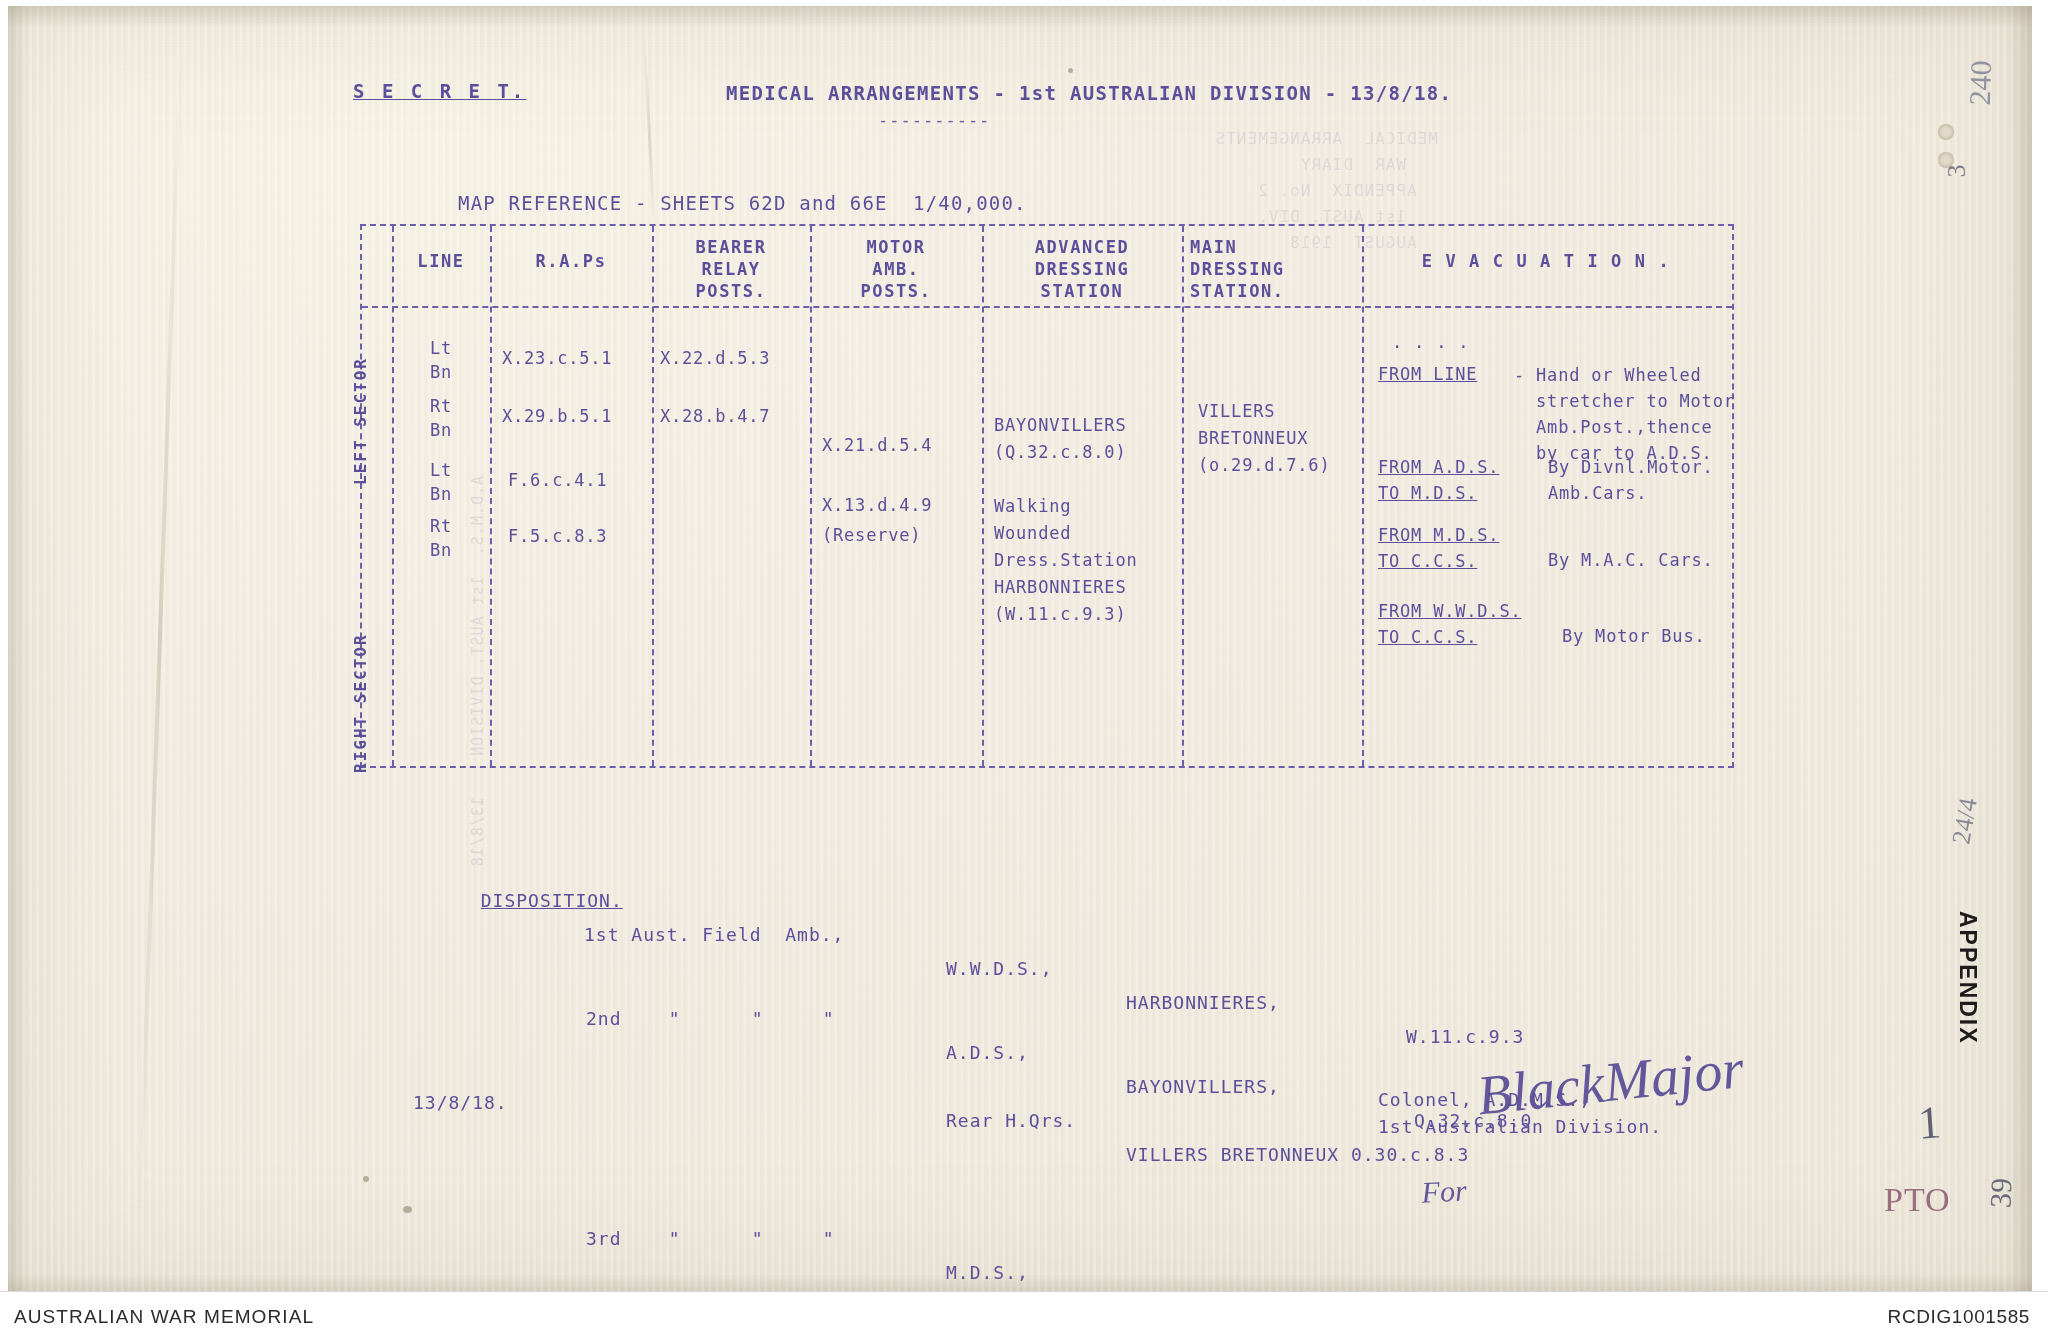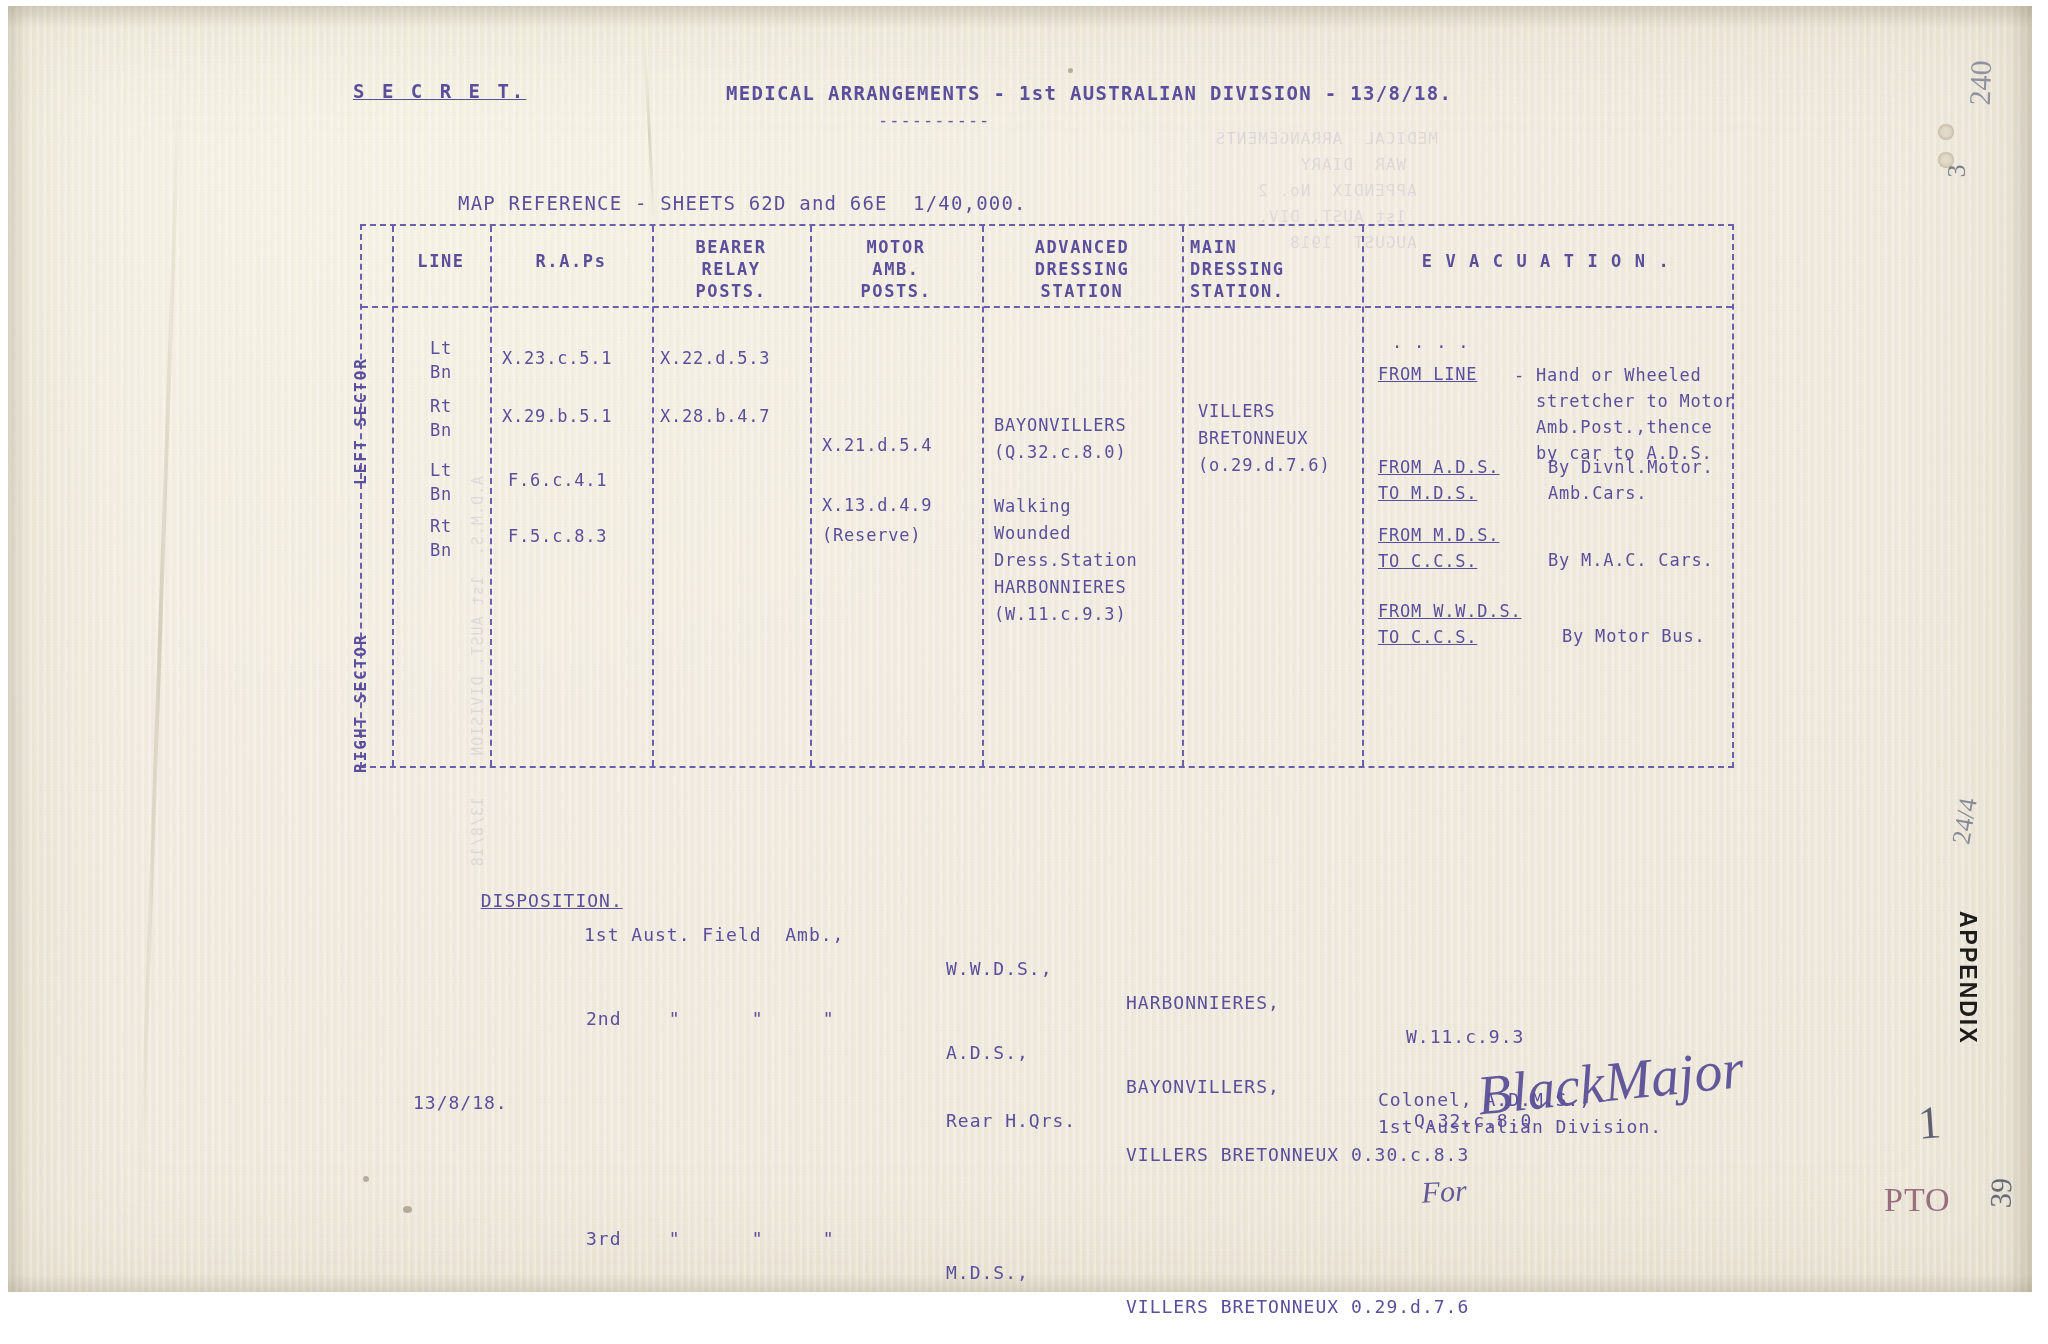--- a/index.html
+++ b/index.html
@@ -442,14 +442,18 @@
     <div id="appendix">APPENDIX</div>
     <div id="pencil-1">240</div>
     <div id="pencil-2">3</div>
     <div id="pencil-3">24/4</div>
     <div id="pencil-4">1</div>
     <div id="pencil-pto">PTO</div>
     <div id="pencil-39">39</div>
 
   </div>
 
+  <div id="footer">
+    <div id="footer-left">AUSTRALIAN WAR MEMORIAL</div>
+    <div id="footer-right">RCDIG1001585</div>
+  </div>
 
 </div>
 
 </body></html>

